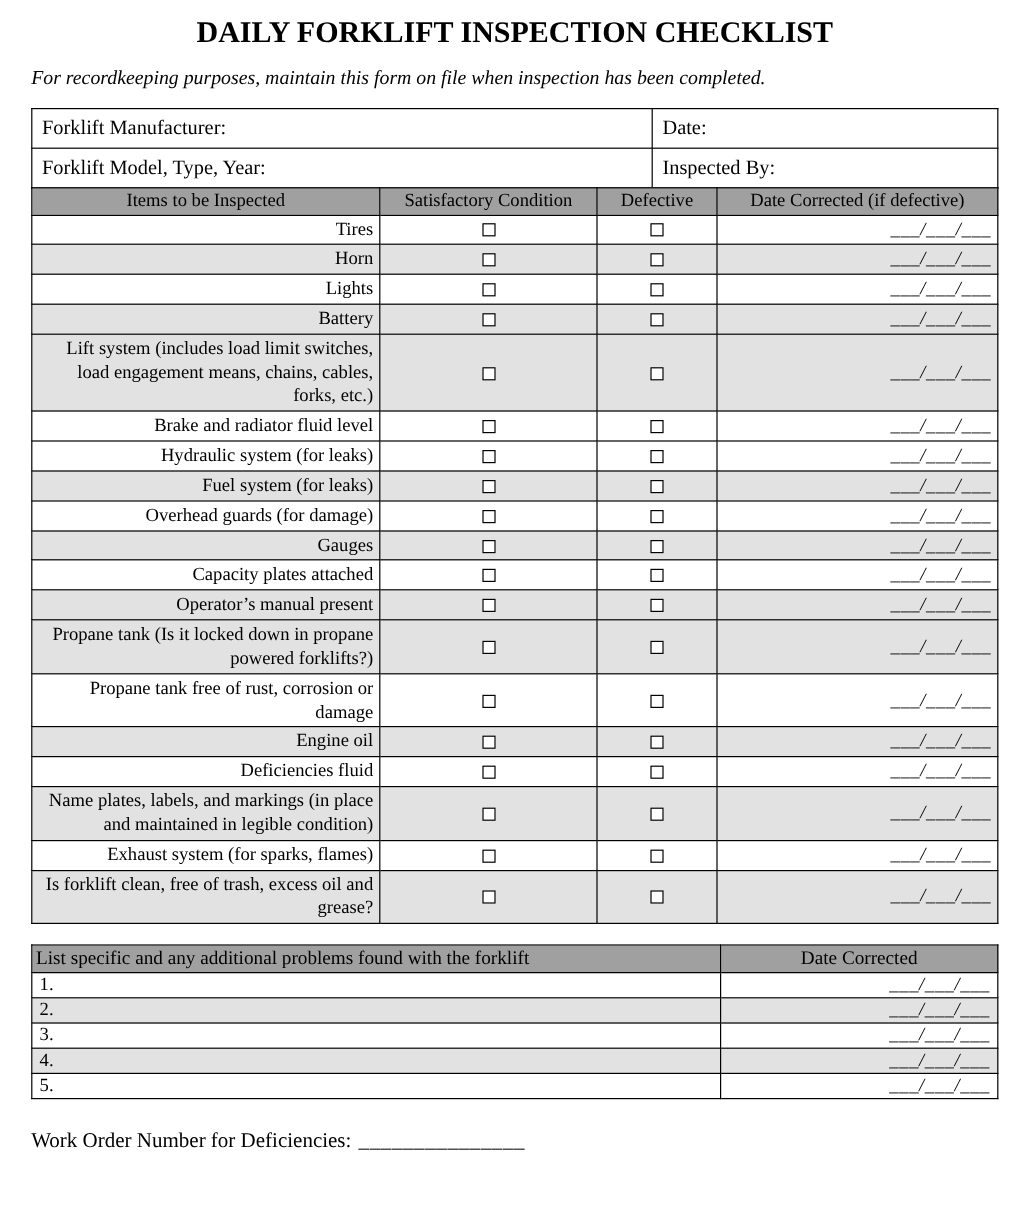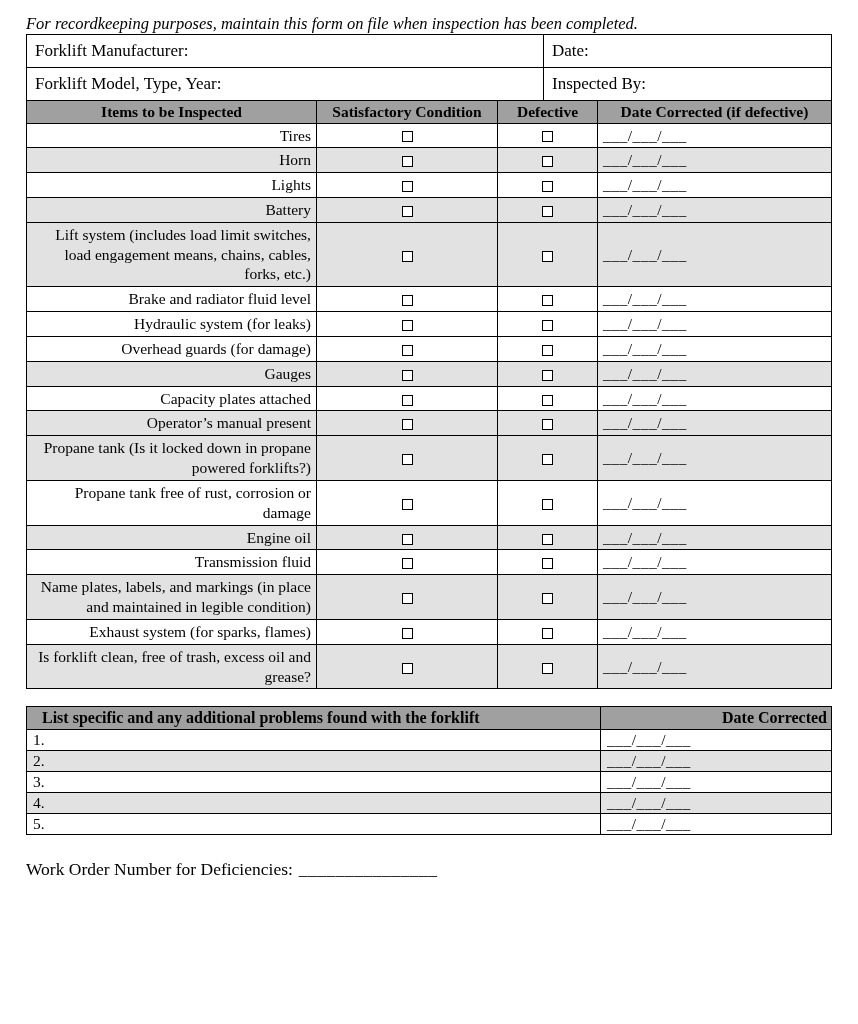--- a/index.html
+++ b/index.html
@@ -16,20 +16,21 @@
   }
   .title {
     text-align: center;
     font-size: 25px;
     font-weight: bold;
     margin-bottom: 13px;
   }
   .subtitle {
     font-style: italic;
     font-size: 16.5px;
+    margin-bottom: 15px;
   }
   table {
     border-collapse: collapse;
     width: 100%;
     table-layout: fixed;
   }
   td, th {
     border: 1px solid #000;
     vertical-align: middle;
   }
@@ -39,21 +40,21 @@
     height: 33px;
     padding: 4px 8px;
     text-align: left;
   }
   .main-table {
     border: 1.5px solid #000;
     margin-top: -1.5px;
   }
   .head-row th {
     background: var(--header-bg, #a0a0a0);
-    font-weight: bold;
+    font-weight: normal;
     font-size: 15.5px;
     height: 22px;
     padding: 2px 4px;
     text-align: center;
   }
   .main-table td {
     font-size: 15.5px;
     line-height: 1.28;
     padding: 2px 5px;
     height: 21px;
@@ -64,50 +65,52 @@
   .checkbox {
     display: inline-block;
     width: 11px;
     height: 11px;
     border: 1.5px solid #000;
     background: #fff;
     vertical-align: middle;
     cursor: pointer;
   }
   .date-cell {
-    text-align: left;
+    text-align: right;
     letter-spacing: 0.5px;
     white-space: nowrap;
+    font-style: italic;
   }
   .problems-table {
     border: 1.5px solid #000;
     margin-top: 17px;
   }
-  .problems-table .head-row th { font-size: 16px; text-align: right; }
+  .problems-table .head-row th { font-size: 16px; }
   .problems-table .head-row th.left {
     text-align: left;
-    padding-left: 15px;
+    padding-left: 3px;
   }
   .problems-table td {
     font-size: 15.5px;
     height: 21px;
     padding: 1px 6px;
   }
   .problem-cell { text-align: left; }
   .work-order {
     margin-top: 24px;
     font-size: 17.5px;
   }
   .work-order .blank { margin-left: 6px; letter-spacing: 0.5px; cursor: text; }
 </style>
 </head>
 <body>
 
 <div class="page">
 
+  <h1 class="title">DAILY FORKLIFT INSPECTION CHECKLIST</h1>
   <p class="subtitle">For recordkeeping purposes, maintain this form on file when inspection has been completed.</p>
 
   <table class="info-table">
     <colgroup>
       <col style="width:517px">
       <col>
     </colgroup>
     <tbody>
       <tr>
         <td>
@@ -179,20 +182,26 @@
           <td class="center"><span class="checkbox"></span></td>
           <td class="center"><span class="checkbox"></span></td>
           <td class="date-cell">___/___/___</td>
         </tr>
         <tr>
           <td class="item-cell">Hydraulic system (for leaks)</td>
           <td class="center"><span class="checkbox"></span></td>
           <td class="center"><span class="checkbox"></span></td>
           <td class="date-cell">___/___/___</td>
         </tr>
+        <tr class="shaded">
+          <td class="item-cell">Fuel system (for leaks)</td>
+          <td class="center"><span class="checkbox"></span></td>
+          <td class="center"><span class="checkbox"></span></td>
+          <td class="date-cell">___/___/___</td>
+        </tr>
         <tr>
           <td class="item-cell">Overhead guards (for damage)</td>
           <td class="center"><span class="checkbox"></span></td>
           <td class="center"><span class="checkbox"></span></td>
           <td class="date-cell">___/___/___</td>
         </tr>
         <tr class="shaded">
           <td class="item-cell">Gauges</td>
           <td class="center"><span class="checkbox"></span></td>
           <td class="center"><span class="checkbox"></span></td>
@@ -222,21 +231,21 @@
           <td class="center"><span class="checkbox"></span></td>
           <td class="date-cell">___/___/___</td>
         </tr>
         <tr class="shaded">
           <td class="item-cell">Engine oil</td>
           <td class="center"><span class="checkbox"></span></td>
           <td class="center"><span class="checkbox"></span></td>
           <td class="date-cell">___/___/___</td>
         </tr>
         <tr>
-          <td class="item-cell">Transmission fluid</td>
+          <td class="item-cell">Deficiencies fluid</td>
           <td class="center"><span class="checkbox"></span></td>
           <td class="center"><span class="checkbox"></span></td>
           <td class="date-cell">___/___/___</td>
         </tr>
         <tr class="shaded">
           <td class="item-cell">Name plates, labels, and markings (in place and maintained in legible condition)</td>
           <td class="center"><span class="checkbox"></span></td>
           <td class="center"><span class="checkbox"></span></td>
           <td class="date-cell">___/___/___</td>
         </tr>

